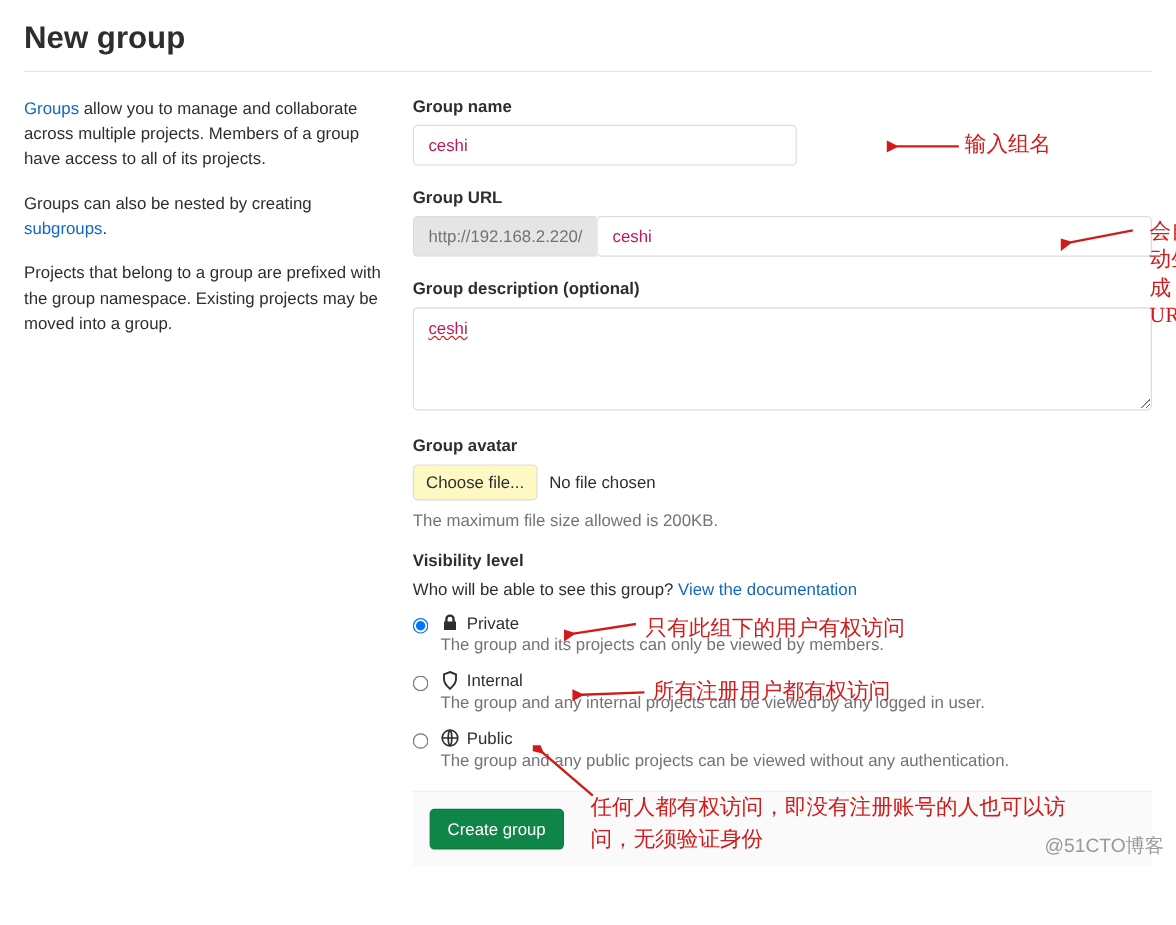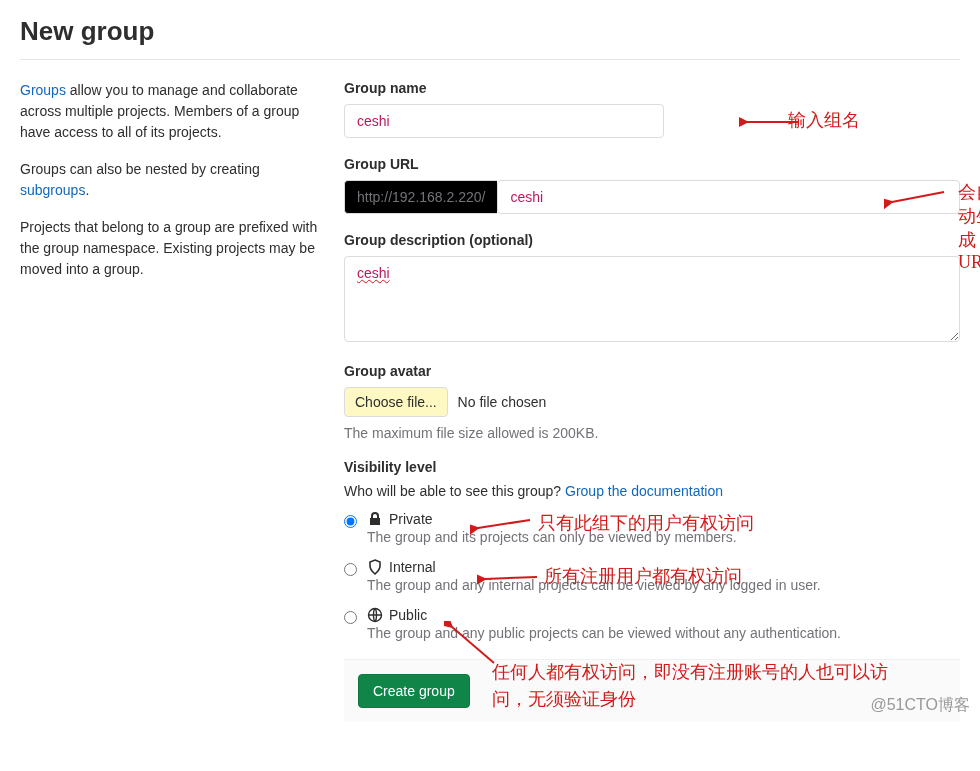--- a/index.html
+++ b/index.html
@@ -9,21 +9,21 @@
 .layout { display: flex; gap: 24px; }
 .side { width: 300px; color: #2e2e2e; line-height: 1.5; }
 .side p { margin-bottom: 16px; }
 .link { color: #1068bf; text-decoration: none; }
 .main { flex: 1; }
 .field { margin-bottom: 18px; }
 .label { font-weight: 600; display: block; margin-bottom: 8px; color: #2e2e2e; }
 input[type=text], .url-box, textarea { border: 1px solid #dcdcde; border-radius: 4px; padding: 8px 12px; font-size: 14px; color: #be185d; background: #fff; font-family: inherit; }
 .name-input { width: 320px; }
 .url-row { display: flex; width: 100%; }
-.url-prefix { background: #000000; border: 1px solid #dcdcde; border-right: none; border-radius: 4px 0 0 4px; padding: 8px 12px; color: #737278; }
+.url-prefix { background: #e5e5e5; border: 1px solid #dcdcde; border-right: none; border-radius: 4px 0 0 4px; padding: 8px 12px; color: #737278; }
 .url-input { flex: 1; border-radius: 0 4px 4px 0; }
 .desc { width: 100%; height: 86px; resize: both; }
 .file-btn { display: inline-block; border: 1px solid #dcdcde; border-radius: 4px; padding: 6px 10px; background: #fef9c3; }
 .file-hint { margin-left: 6px; color: #2e2e2e; }
 .muted { color: #737278; margin-top: 8px; font-size: 14px; }
 .sub { color: #2e2e2e; margin-bottom: 12px; }
 .vis-item { display: flex; align-items: flex-start; gap: 10px; margin-bottom: 14px; }
 .vis-item input[type=radio] { margin-top: 4px; }
 .vis-head { display: flex; align-items: center; gap: 6px; font-weight: 400; }
 .vis-desc { color: #737278; margin-top: 2px; }
@@ -59,21 +59,21 @@
       <input type="text" class="name-input" value="ceshi" style="">
       
       <svg width="70" height="24" style="position:absolute; left:395px; top:30px;">
         <defs>
             <marker id="ar1" markerWidth="8" markerHeight="8" refX="1" refY="3" orient="auto">
               <polygon points="6,0 0,3 6,6" fill="#d11a1a"></polygon>
             </marker>
           </defs>
         <line x1="60" y1="12" x2="8" y2="12" stroke="#d11a1a" stroke-width="2" marker-end="url(#ar1)"></line>
       </svg>
-      <span class="ann" style="left:444px; top:28px;">输入组名</span>
+      <span class="ann" style="left:460px; top:28px;">输入组名</span>
     </div>
 
     <div class="field" style="position:relative;">
       <label class="label">Group URL</label>
       <div class="url-row">
         <span class="url-prefix">http://192.168.2.220/</span>
         <input type="text" class="url-input" value="ceshi" style="">
       </div>
       <svg width="70" height="24" style="position:absolute; left:540px; top:30px;">
         <line x1="60" y1="6" x2="8" y2="16" stroke="#d11a1a" stroke-width="2" marker-end="url(#ar1)"></line>
@@ -89,21 +89,21 @@
     <div class="field">
       <label class="label">Group avatar</label>
       <span class="file-btn">Choose file...</span>
       <span class="file-hint">No file chosen</span>
       <div class="muted">The maximum file size allowed is 200KB.</div>
     </div>
 
     <div class="field" style="position:relative;">
       <label class="label">Visibility level</label>
       <div class="sub">
-        <span>Who will be able to see this group? </span><a href="#" class="link">Group the documentation</a>
+        <span>Who will be able to see this group? </span><a href="#" class="link">View the documentation</a>
       </div>
 
       <div class="vis-item">
         <input type="radio" name="vis" checked="" style="">
         <div>
           <div class="vis-head">
             <span class="icon">
               <svg viewBox="0 0 16 16" width="16" height="16" fill="#2e2e2e">
                   <path d="M4 7V5a4 4 0 118 0v2h1v7H3V7h1zm2 0h4V5a2 2 0 10-4 0v2z"></path>
                 </svg>

